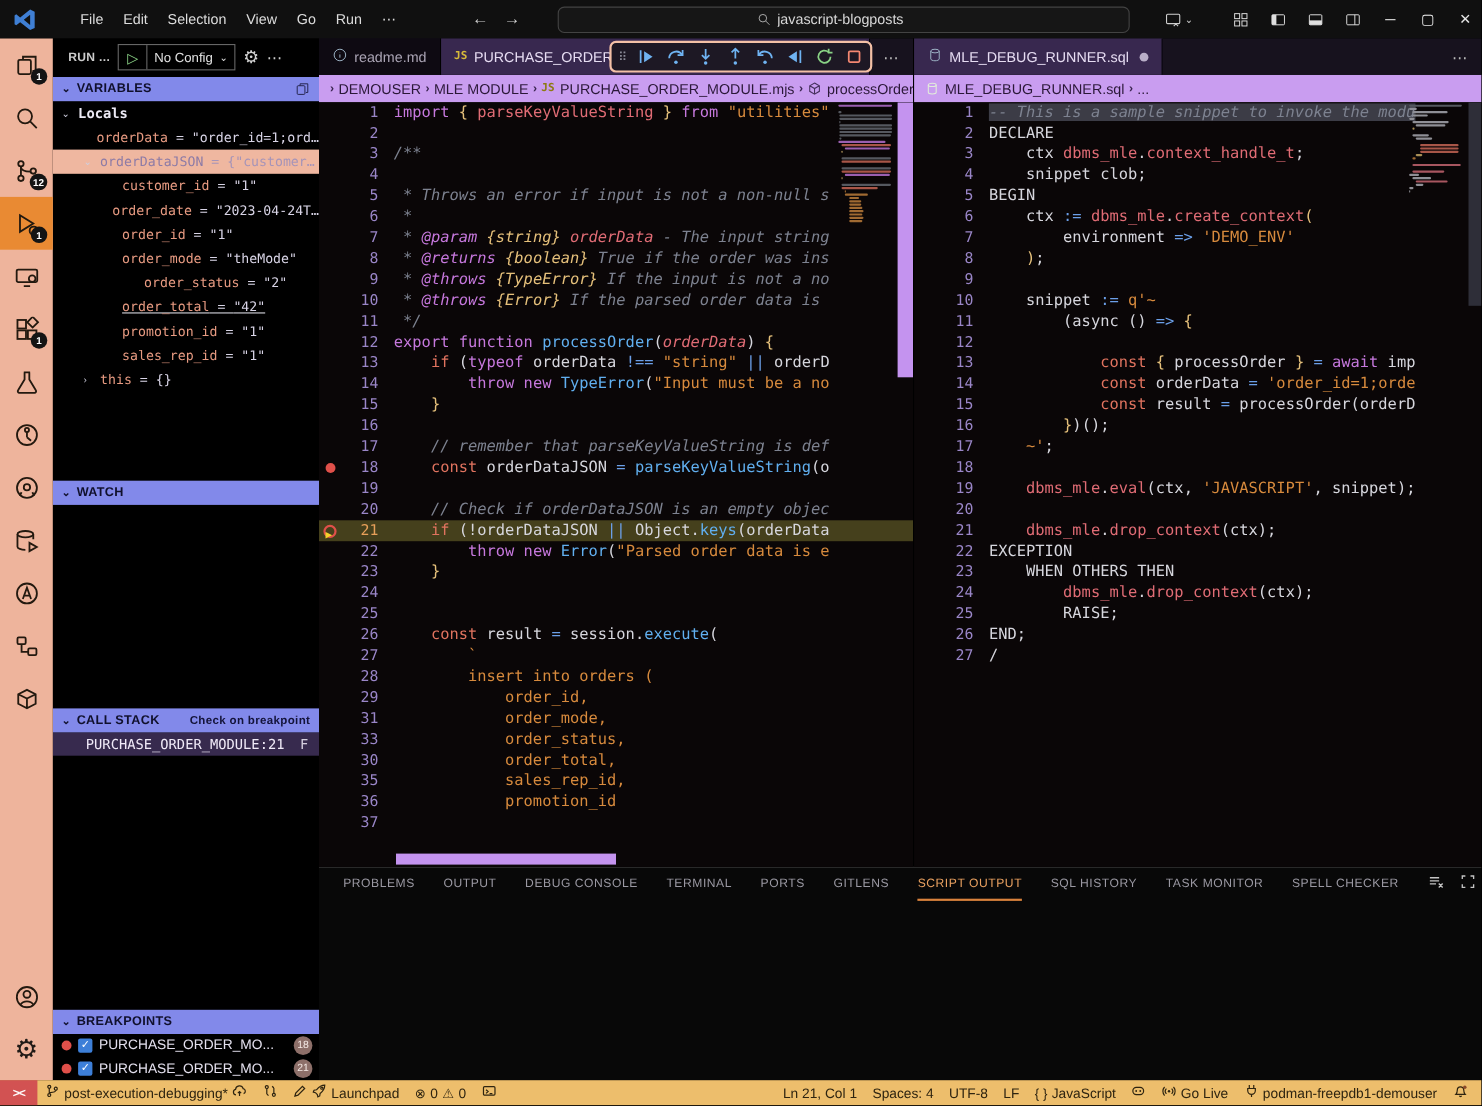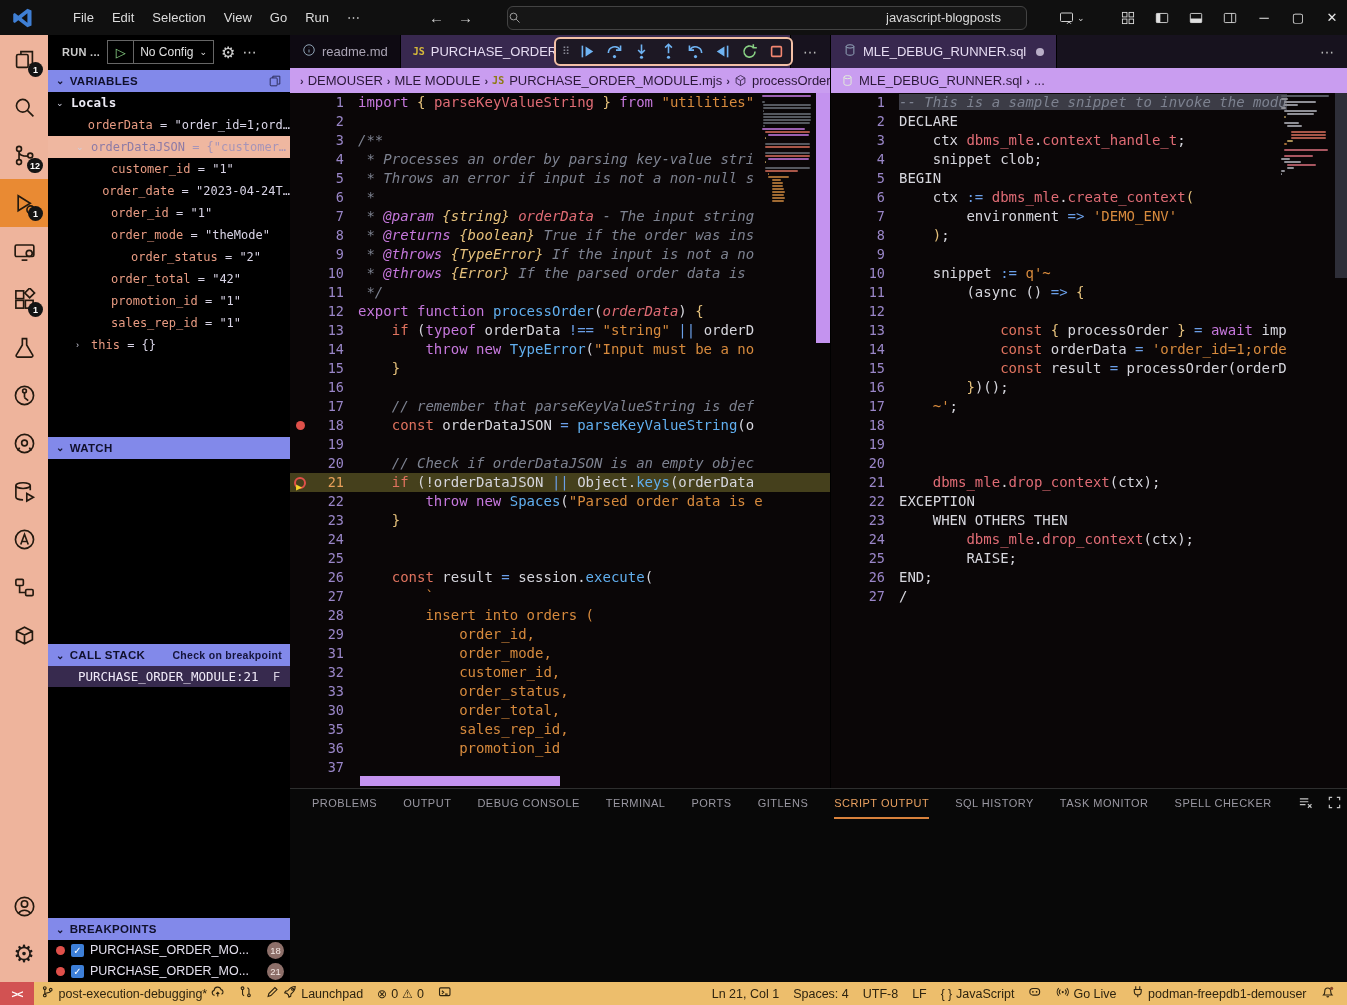--- a/index.html
+++ b/index.html
@@ -7,21 +7,21 @@
   body { font-family:"Liberation Sans", sans-serif; }
   .window { position:relative; width:1347px; height:1005px; background:#000; overflow:hidden; }
 
   
   .titlebar { position:absolute; top:0; left:0; right:0; height:35px; background:#101010;
     display:flex; align-items:center; color:#dcdcdc; font-size:13px;gap:20px; }
   .vscode-logo { width:22px; height:22px; margin:0 10px 0 12px; }
   .menu-item { padding:0 9px; height:35px; line-height:35px; cursor:default; }
   .nav-arrows { display:flex; gap:14px; margin:0 14px 0 40px; color:#cfcfcf; font-size:15px; }
   .searchbox { width:520px; height:24px; background:#161616; border:1px solid #434343; border-radius:6px;
-    display:flex; align-items:center; justify-content:space-between; gap:6px; color:#c8c8c8; }
+    display:flex; align-items:center; justify-content:center; gap:6px; color:#c8c8c8; }
   .searchbox svg { width:13px; height:13px; stroke:#bbb; }
   .searchbox input { background:transparent; border:none; color:#d8d8d8; font-size:13px; width:140px;
     font-family:"Liberation Sans",sans-serif; outline:none; }
   .cast-wrap { display:flex; align-items:center; margin-left:12px; color:#cfcfcf; }
   .win-icons { margin-left:auto; display:flex; align-items:center; gap:4px; }
   .win-icons .wicon { width:30px; height:35px; display:flex; align-items:center; justify-content:center; color:#e8e8e8; }
   .win-icons svg { width:14px; height:14px; stroke:#e0e0e0; }
   .wicon.textic { font-size:13px; }
 
   
@@ -389,21 +389,21 @@
             <span class="var-name">order_mode</span>
             <span class="var-eq">&nbsp;=&nbsp;</span>
             <span class="var-val">"theMode"</span>
           </div>
           <div class="var-row" style="padding-left: 68px;">
             <span class="chev"></span>
             <span class="var-name">order_status</span>
             <span class="var-eq">&nbsp;=&nbsp;</span>
             <span class="var-val">"2"</span>
           </div>
-          <div class="var-row" style="padding-left: 48px;">
+          <div class="var-row" style="padding-left: 48px; text-decoration: underline;">
             <span class="chev"></span>
             <span class="var-name">order_total</span>
             <span class="var-eq">&nbsp;=&nbsp;</span>
             <span class="var-val">"42"</span>
           </div>
           <div class="var-row" style="padding-left: 48px;">
             <span class="chev"></span>
             <span class="var-name">promotion_id</span>
             <span class="var-eq">&nbsp;=&nbsp;</span>
             <span class="var-val">"1"</span>
@@ -550,48 +550,47 @@
                     <path d="M8 1.8l5.4 3.1v6.2L8 14.2 2.6 11.1V4.9zM2.6 4.9L8 8l5.4-3.1M8 8v6.2"></path>
                   </svg>
                 </span>
                 <span>processOrder</span>
               </span>
             </div>
           <div class="code-area" id="codeL">
               <div class="code-line"><div class="gutter"><div class="bpcol"></div><div class="lnum">1</div></div><div class="ltext"><span class="tk-k">import </span><span class="tk-y">{ </span><span class="tk-r">parseKeyValueString</span><span class="tk-y"> } </span><span class="tk-k">from </span><span class="tk-s">"utilities"</span></div></div>
               <div class="code-line"><div class="gutter"><div class="bpcol"></div><div class="lnum">2</div></div><div class="ltext"></div></div>
               <div class="code-line"><div class="gutter"><div class="bpcol"></div><div class="lnum">3</div></div><div class="ltext"><span class="tk-c">/**</span></div></div>
-              <div class="code-line"><div class="gutter"><div class="bpcol"></div><div class="lnum">4</div></div><div class="ltext"><span class="tk-c"> * Processes an order by parsing key-value stri</span></div></div>
+              <div class="code-line"><div class="gutter"><div class="bpcol"></div><div class="lnum">4</div></div></div>
               <div class="code-line"><div class="gutter"><div class="bpcol"></div><div class="lnum">5</div></div><div class="ltext"><span class="tk-c"> * Throws an error if input is not a non-null s</span></div></div>
               <div class="code-line"><div class="gutter"><div class="bpcol"></div><div class="lnum">6</div></div><div class="ltext"><span class="tk-c"> *</span></div></div>
               <div class="code-line"><div class="gutter"><div class="bpcol"></div><div class="lnum">7</div></div><div class="ltext"><span class="tk-c"> * </span><span class="tk-ck">@param </span><span class="tk-cy">{string} </span><span class="tk-cr">orderData</span><span class="tk-c"> - The input string</span></div></div>
               <div class="code-line"><div class="gutter"><div class="bpcol"></div><div class="lnum">8</div></div><div class="ltext"><span class="tk-c"> * </span><span class="tk-ck">@returns </span><span class="tk-cy">{boolean} </span><span class="tk-c">True if the order was ins</span></div></div>
               <div class="code-line"><div class="gutter"><div class="bpcol"></div><div class="lnum">9</div></div><div class="ltext"><span class="tk-c"> * </span><span class="tk-ck">@throws </span><span class="tk-cy">{TypeError} </span><span class="tk-c">If the input is not a no</span></div></div>
               <div class="code-line"><div class="gutter"><div class="bpcol"></div><div class="lnum">10</div></div><div class="ltext"><span class="tk-c"> * </span><span class="tk-ck">@throws </span><span class="tk-cy">{Error} </span><span class="tk-c">If the parsed order data is</span></div></div>
               <div class="code-line"><div class="gutter"><div class="bpcol"></div><div class="lnum">11</div></div><div class="ltext"><span class="tk-c"> */</span></div></div>
               <div class="code-line"><div class="gutter"><div class="bpcol"></div><div class="lnum">12</div></div><div class="ltext"><span class="tk-k">export </span><span class="tk-k">function </span><span class="tk-f">processOrder</span><span class="tk-w">(</span><span class="tk-ri">orderData</span><span class="tk-w">) </span><span class="tk-y">{</span></div></div>
               <div class="code-line"><div class="gutter"><div class="bpcol"></div><div class="lnum">13</div></div><div class="ltext"><span class="tk-w">    </span><span class="tk-k2">if </span><span class="tk-w">(</span><span class="tk-k">typeof </span><span class="tk-w">orderData </span><span class="tk-o">!== </span><span class="tk-s">"string"</span><span class="tk-w"> </span><span class="tk-o">|| </span><span class="tk-w">orderD</span></div></div>
               <div class="code-line"><div class="gutter"><div class="bpcol"></div><div class="lnum">14</div></div><div class="ltext"><span class="tk-w">        </span><span class="tk-k">throw </span><span class="tk-k">new </span><span class="tk-f">TypeError</span><span class="tk-w">(</span><span class="tk-s">"Input must be a no</span></div></div>
               <div class="code-line"><div class="gutter"><div class="bpcol"></div><div class="lnum">15</div></div><div class="ltext"><span class="tk-w">    </span><span class="tk-y">}</span></div></div>
               <div class="code-line"><div class="gutter"><div class="bpcol"></div><div class="lnum">16</div></div><div class="ltext"></div></div>
               <div class="code-line"><div class="gutter"><div class="bpcol"></div><div class="lnum">17</div></div><div class="ltext"><span class="tk-w">    </span><span class="tk-c">// remember that parseKeyValueString is def</span></div></div>
               <div class="code-line"><div class="gutter"><div class="bpcol"><span class="dot"></span></div><div class="lnum">18</div></div><div class="ltext"><span class="tk-w">    </span><span class="tk-k2">const </span><span class="tk-w">orderDataJSON </span><span class="tk-o">= </span><span class="tk-f">parseKeyValueString</span><span class="tk-w">(o</span></div></div>
               <div class="code-line"><div class="gutter"><div class="bpcol"></div><div class="lnum">19</div></div><div class="ltext"></div></div>
               <div class="code-line"><div class="gutter"><div class="bpcol"></div><div class="lnum">20</div></div><div class="ltext"><span class="tk-w">    </span><span class="tk-c">// Check if orderDataJSON is an empty objec</span></div></div>
               <div class="code-line current"><div class="gutter"><div class="bpcol"><span class="paused"><span class="ring"></span><span class="arr">▶</span></span></div><div class="lnum">21</div></div><div class="ltext"><span class="tk-w">    </span><span class="tk-k2">if </span><span class="tk-w">(!orderDataJSON </span><span class="tk-o">|| </span><span class="tk-w">Object.</span><span class="tk-f">keys</span><span class="tk-w">(orderData</span></div></div>
-              <div class="code-line"><div class="gutter"><div class="bpcol"></div><div class="lnum">22</div></div><div class="ltext"><span class="tk-w">        </span><span class="tk-k">throw </span><span class="tk-k">new </span><span class="tk-f">Spaces</span><span class="tk-w">(</span><span class="tk-s">"Parsed order data is e</span></div></div>
+              <div class="code-line"><div class="gutter"><div class="bpcol"></div><div class="lnum">22</div></div><div class="ltext"><span class="tk-w">        </span><span class="tk-k">throw </span><span class="tk-k">new </span><span class="tk-f">Error</span><span class="tk-w">(</span><span class="tk-s">"Parsed order data is e</span></div></div>
               <div class="code-line"><div class="gutter"><div class="bpcol"></div><div class="lnum">23</div></div><div class="ltext"><span class="tk-w">    </span><span class="tk-y">}</span></div></div>
               <div class="code-line"><div class="gutter"><div class="bpcol"></div><div class="lnum">24</div></div><div class="ltext"></div></div>
               <div class="code-line"><div class="gutter"><div class="bpcol"></div><div class="lnum">25</div></div></div>
               <div class="code-line"><div class="gutter"><div class="bpcol"></div><div class="lnum">26</div></div><div class="ltext"><span class="tk-w">    </span><span class="tk-k2">const </span><span class="tk-w">result </span><span class="tk-o">= </span><span class="tk-w">session.</span><span class="tk-f">execute</span><span class="tk-w">(</span></div></div>
               <div class="code-line"><div class="gutter"><div class="bpcol"></div><div class="lnum">27</div></div><div class="ltext"><span class="tk-s">        `</span></div></div>
               <div class="code-line"><div class="gutter"><div class="bpcol"></div><div class="lnum">28</div></div><div class="ltext"><span class="tk-s">        insert into orders (</span></div></div>
               <div class="code-line"><div class="gutter"><div class="bpcol"></div><div class="lnum">29</div></div><div class="ltext"><span class="tk-s">            order_id,</span></div></div>
               <div class="code-line"><div class="gutter"><div class="bpcol"></div><div class="lnum">31</div></div><div class="ltext"><span class="tk-s">            order_mode,</span></div></div>
-              <div class="code-line"><div class="gutter"><div class="bpcol"></div><div class="lnum">32</div></div><div class="ltext"><span class="tk-s">            customer_id,</span></div></div>
               <div class="code-line"><div class="gutter"><div class="bpcol"></div><div class="lnum">33</div></div><div class="ltext"><span class="tk-s">            order_status,</span></div></div>
               <div class="code-line"><div class="gutter"><div class="bpcol"></div><div class="lnum">30</div></div><div class="ltext"><span class="tk-s">            order_total,</span></div></div>
               <div class="code-line"><div class="gutter"><div class="bpcol"></div><div class="lnum">35</div></div><div class="ltext"><span class="tk-s">            sales_rep_id,</span></div></div>
               <div class="code-line"><div class="gutter"><div class="bpcol"></div><div class="lnum">36</div></div><div class="ltext"><span class="tk-s">            promotion_id</span></div></div>
               <div class="code-line"><div class="gutter"><div class="bpcol"></div><div class="lnum">37</div></div><div class="ltext"></div></div>
               <div class="minimap" style="right: 16px;">
                 <div class="mbar" style="width: 49.35px; margin-left: 0px; background: rgb(154, 95, 176);"></div>
                 <div class="mbar" style="width: 0px; margin-left: 0px;"></div>
                 <div class="mbar" style="width: 3.15px; margin-left: 0px; background: rgb(85, 88, 95);"></div>
                 <div class="mbar" style="width: 48.3px; margin-left: 0.8px; background: rgb(85, 88, 95);"></div>
@@ -674,21 +673,21 @@
               <div class="code-line"><div class="gutter"><div class="bpcol"></div><div class="lnum">9</div></div><div class="ltext"></div></div>
               <div class="code-line"><div class="gutter"><div class="bpcol"></div><div class="lnum">10</div></div><div class="ltext"><span class="tk-w">    snippet </span><span class="tk-o">:= </span><span class="tk-s">q'~</span></div></div>
               <div class="code-line"><div class="gutter"><div class="bpcol"></div><div class="lnum">11</div></div><div class="ltext"><span class="tk-w">        (async () </span><span class="tk-o">=&gt; </span><span class="tk-y">{</span></div></div>
               <div class="code-line"><div class="gutter"><div class="bpcol"></div><div class="lnum">12</div></div><div class="ltext"></div></div>
               <div class="code-line"><div class="gutter"><div class="bpcol"></div><div class="lnum">13</div></div><div class="ltext"><span class="tk-w">            </span><span class="tk-k2">const </span><span class="tk-y">{ </span><span class="tk-w">processOrder </span><span class="tk-y">} </span><span class="tk-o">= </span><span class="tk-k">await </span><span class="tk-w">imp</span></div></div>
               <div class="code-line"><div class="gutter"><div class="bpcol"></div><div class="lnum">14</div></div><div class="ltext"><span class="tk-w">            </span><span class="tk-k2">const </span><span class="tk-w">orderData </span><span class="tk-o">= </span><span class="tk-s">'order_id=1;orde</span></div></div>
               <div class="code-line"><div class="gutter"><div class="bpcol"></div><div class="lnum">15</div></div><div class="ltext"><span class="tk-w">            </span><span class="tk-k2">const </span><span class="tk-w">result </span><span class="tk-o">= </span><span class="tk-w">processOrder(orderD</span></div></div>
               <div class="code-line"><div class="gutter"><div class="bpcol"></div><div class="lnum">16</div></div><div class="ltext"><span class="tk-w">        </span><span class="tk-y">}</span><span class="tk-w">)();</span></div></div>
               <div class="code-line"><div class="gutter"><div class="bpcol"></div><div class="lnum">17</div></div><div class="ltext"><span class="tk-s">    ~'</span><span class="tk-w">;</span></div></div>
               <div class="code-line"><div class="gutter"><div class="bpcol"></div><div class="lnum">18</div></div><div class="ltext"></div></div>
-              <div class="code-line"><div class="gutter"><div class="bpcol"></div><div class="lnum">19</div></div></div>
+              <div class="code-line"><div class="gutter"><div class="bpcol"></div><div class="lnum">19</div></div><div class="ltext"><span class="tk-w">    </span><span class="tk-r">dbms_mle</span><span class="tk-w">.</span><span class="tk-r">eval</span><span class="tk-w">(ctx, </span><span class="tk-s">'JAVASCRIPT'</span><span class="tk-w">, snippet);</span></div></div>
               <div class="code-line"><div class="gutter"><div class="bpcol"></div><div class="lnum">20</div></div><div class="ltext"></div></div>
               <div class="code-line"><div class="gutter"><div class="bpcol"></div><div class="lnum">21</div></div><div class="ltext"><span class="tk-w">    </span><span class="tk-r">dbms_mle</span><span class="tk-w">.</span><span class="tk-r">drop_context</span><span class="tk-w">(ctx);</span></div></div>
               <div class="code-line"><div class="gutter"><div class="bpcol"></div><div class="lnum">22</div></div><div class="ltext"><span class="tk-w">EXCEPTION</span></div></div>
               <div class="code-line"><div class="gutter"><div class="bpcol"></div><div class="lnum">23</div></div><div class="ltext"><span class="tk-w">    WHEN OTHERS THEN</span></div></div>
               <div class="code-line"><div class="gutter"><div class="bpcol"></div><div class="lnum">24</div></div><div class="ltext"><span class="tk-w">        </span><span class="tk-r">dbms_mle</span><span class="tk-w">.</span><span class="tk-r">drop_context</span><span class="tk-w">(ctx);</span></div></div>
               <div class="code-line"><div class="gutter"><div class="bpcol"></div><div class="lnum">25</div></div><div class="ltext"><span class="tk-w">        RAISE;</span></div></div>
               <div class="code-line"><div class="gutter"><div class="bpcol"></div><div class="lnum">26</div></div><div class="ltext"><span class="tk-w">END;</span></div></div>
               <div class="code-line"><div class="gutter"><div class="bpcol"></div><div class="lnum">27</div></div><div class="ltext"><span class="tk-w">/</span></div></div>
               <div class="minimap" style="right: 14px;">
                 <div class="mbar" style="width: 48.3px; margin-left: 0px; background: rgb(85, 88, 95);"></div>

